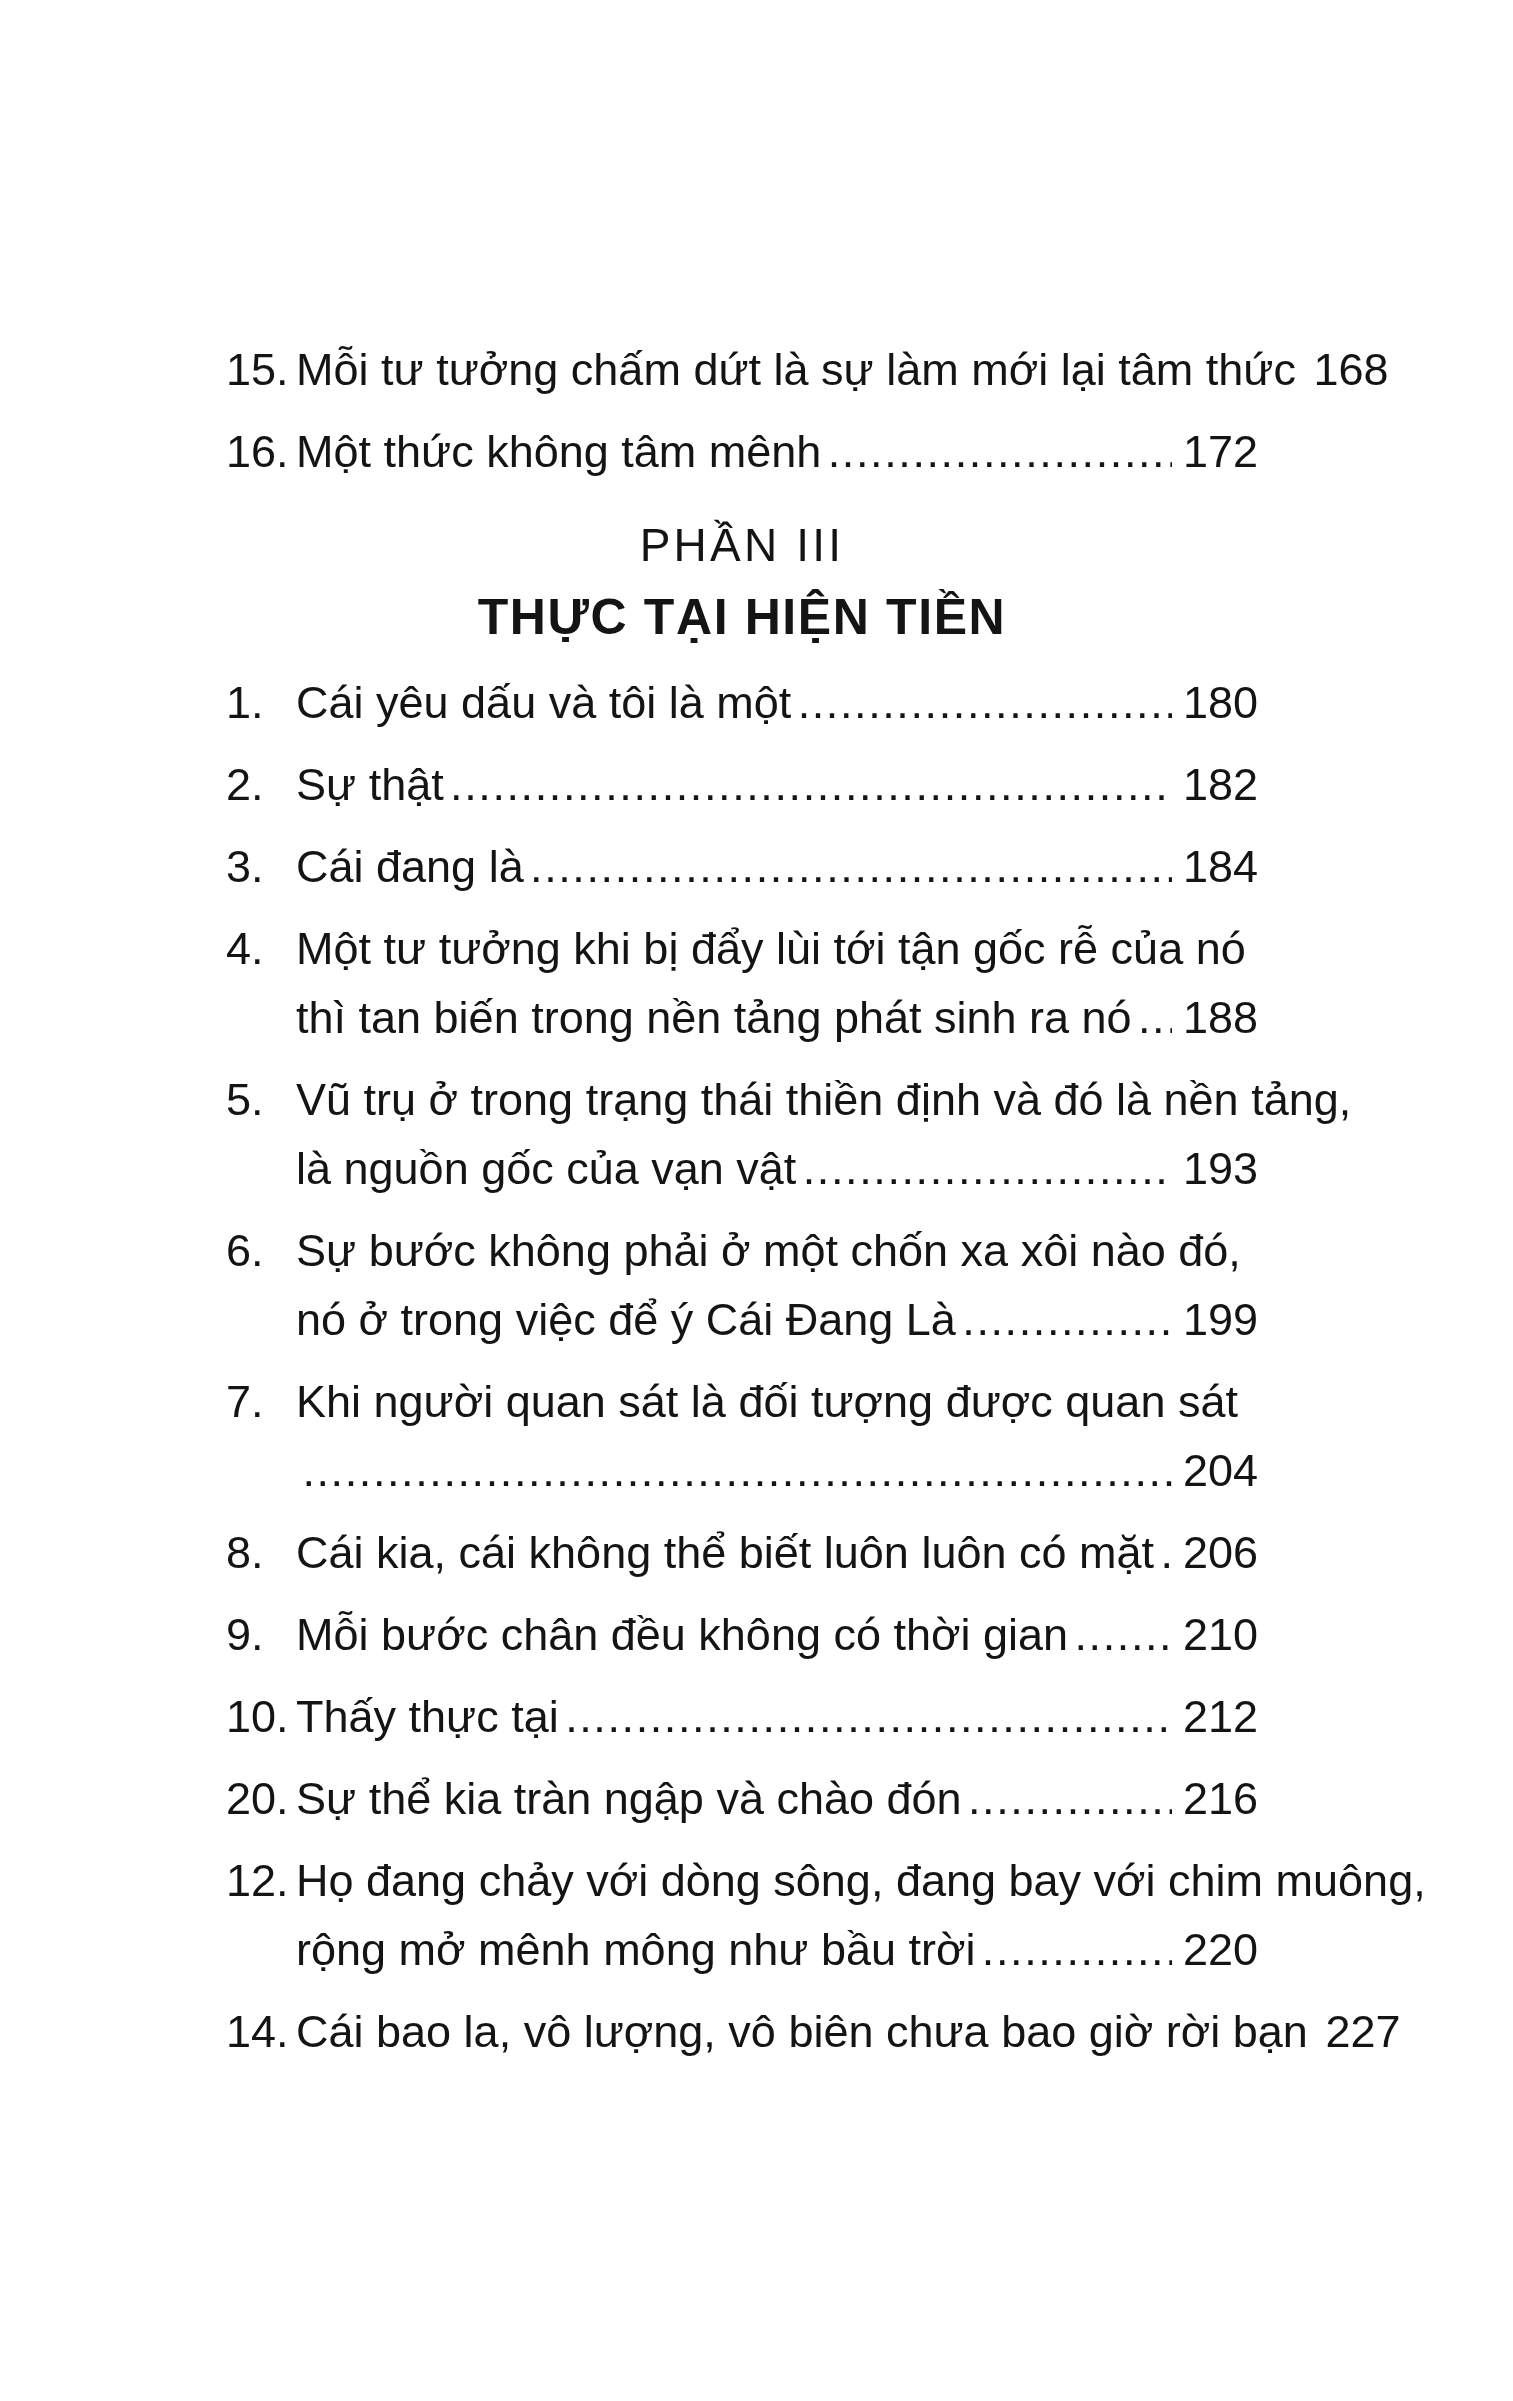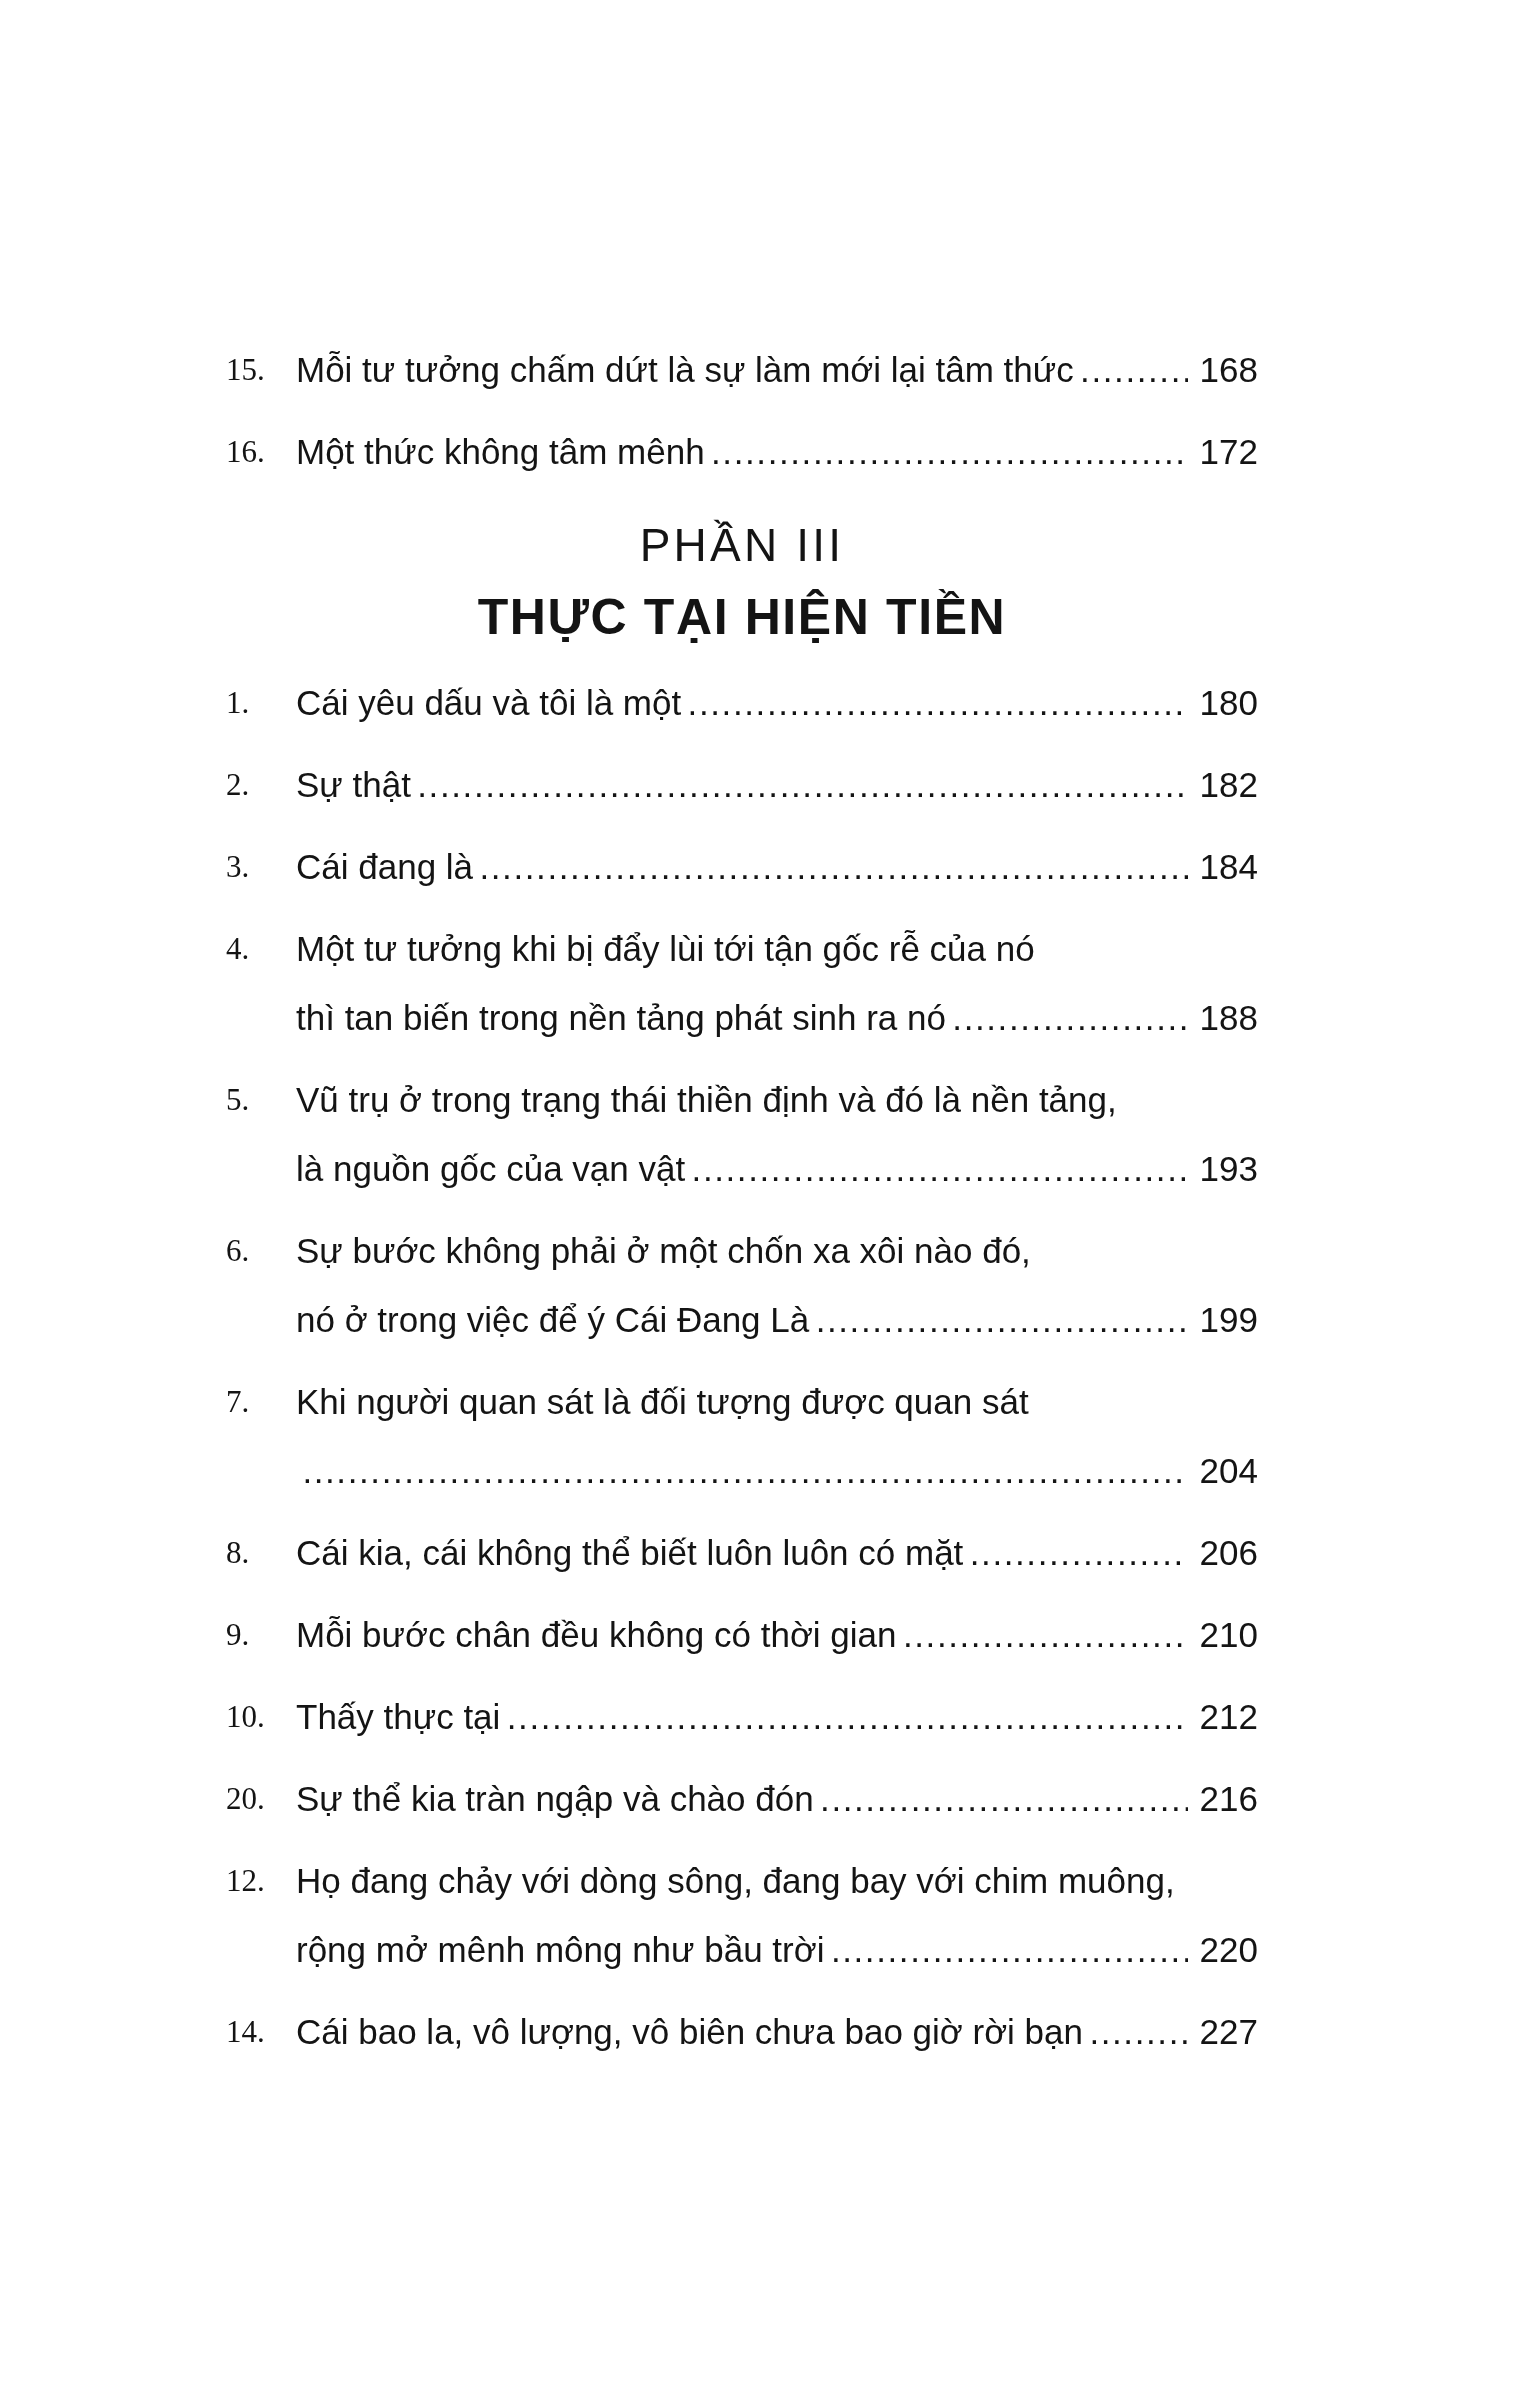--- a/index.html
+++ b/index.html
@@ -19,33 +19,32 @@
     overflow: hidden;
   }
   
   .entry {
     display: flex;
     align-items: flex-start;
     margin-bottom: 13px;
   }
   .num {
     flex: 0 0 70px;
-    font-size: 31px;
+    font-size: 45px;
     line-height: 69px;
     white-space: nowrap;
-    font-family: Liberation Serif, serif;
   }
   .body {
     flex: 1 1 auto;
     min-width: 0;
   }
   .line {
     display: flex;
     align-items: baseline;
-    font-size: 35px;
+    font-size: 45px;
     line-height: 69px;
   }
   .title-text {
     flex: 0 0 auto;
     white-space: nowrap;
   }
   .leader {
     flex: 1 1 auto;
     min-width: 0;
     overflow: hidden;

